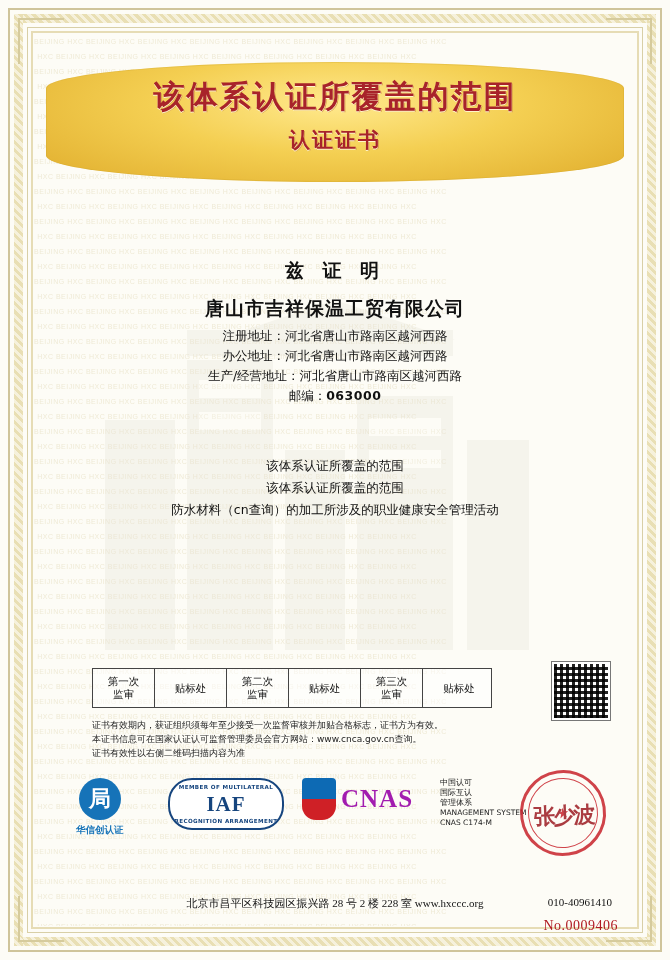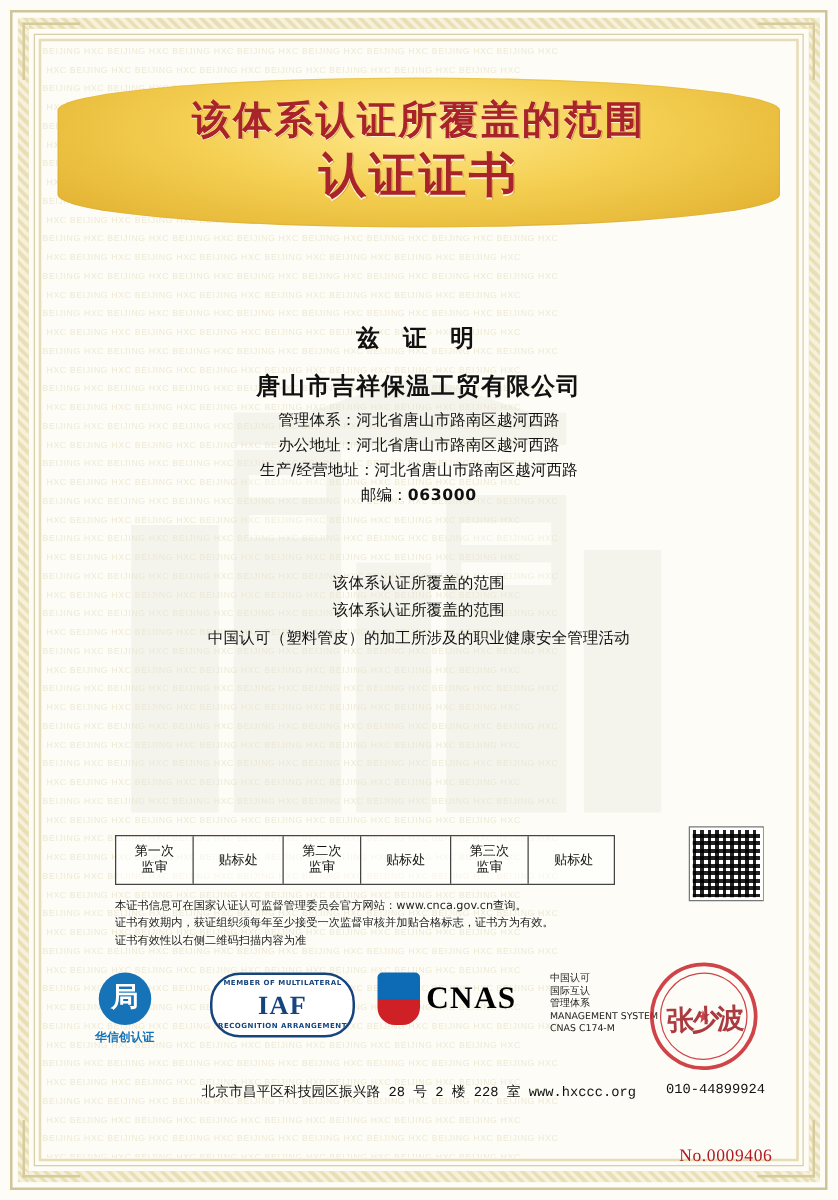--- a/index.html
+++ b/index.html
@@ -110,21 +110,21 @@
     left: 0; right: 0; top: 74px;
     text-align: center;
     font-family: "DejaVu Sans", sans-serif;
     font-weight: bold;
     font-size: 31px;
     letter-spacing: 2px;
     line-height: 44px;
     color: #a8232a;
     text-shadow: 0 1px 0 #fff6c9, 1px 1px 0 #d9a24a;
   }
-  .banner-title .l2 { font-size: 38px; }
+  .banner-title .l2 { font-size: 21px; }
 
   
   .cert-no {
     position: absolute;
     right: 58px;
     top: 222px;
     font-size: 13px;
     color: #1a1a1a;
     font-family: "Liberation Serif", serif;
   }
@@ -300,21 +300,21 @@
   .cnas-mark {
     width: 34px; height: 42px;
     background:
       linear-gradient(180deg, #0d6ab4 0 50%, #cf2026 50% 100%);
     border-radius: 4px 4px 14px 14px;
     margin-right: 5px;
   }
   .cnas-text {
     font-size: 25px;
     font-weight: bold;
-    color: #000000;
+    color: #a21caf;
     font-family: "Liberation Serif", serif;
     letter-spacing: 1px;
   }
   .logo-cnas-note {
     left: 370px;
     font-size: 7.5px;
     line-height: 10px;
     color: #222;
     font-family: "DejaVu Sans", sans-serif;
   }
@@ -366,25 +366,25 @@
     display: flex;
     justify-content: space-between;
     font-size: 11.5px;
     color: #111;
     font-family: "DejaVu Sans", sans-serif;
   }
   .dates .d b { font-weight: bold; }
   .addr {
     position: absolute;
     left: 0; right: 0;
-    top: 866px;
+    top: 896px;
     text-align: center;
     font-size: 11px;
     color: #111;
-    font-family: Liberation Mono, monospace;
+    font-family: Liberation Serif, serif;
   }
   .addr .tel {
     position: absolute;
     right: 58px;
     top: 0;
     font-size: 11px;
   }
   .serial {
     position: absolute;
     right: 52px;
@@ -497,53 +497,53 @@
     <div class="l1">该体系认证所覆盖的范围</div>
     <div class="l2">认证证书</div>
   </div>
 
 
   <div class="zizhengming">兹 证 明</div>
   <div class="company">唐山市吉祥保温工贸有限公司</div>
 
   <div class="info">
     <div class="line">
-      <span class="lbl">管理体系：</span><span class="val">河北省唐山市路南区越河西路</span>
+      <span class="lbl">注册地址：</span><span class="val">河北省唐山市路南区越河西路</span>
     </div>
     <div class="line">
       <span class="lbl">办公地址：</span><span class="val">河北省唐山市路南区越河西路</span>
     </div>
     <div class="line">
       <span class="lbl">生产/经营地址：</span><span class="val">河北省唐山市路南区越河西路</span>
     </div>
     <div class="line post">
       <span class="lbl">邮编：</span><span class="val">063000</span>
     </div>
   </div>
 
   <div class="scope">
     <div>该体系认证所覆盖的范围</div>
     <div class="range-label">该体系认证所覆盖的范围</div>
-    <div class="range-line">中国认可（塑料管皮）的加工所涉及的职业健康安全管理活动</div>
+    <div class="range-line">防水材料（cn查询）的加工所涉及的职业健康安全管理活动</div>
   </div>
 
   <div class="table">
     <div class="cell num">第一次<br>监审</div>
     <div class="cell stamp">贴标处</div>
     <div class="cell num">第二次<br>监审</div>
     <div class="cell stamp">贴标处</div>
     <div class="cell num">第三次<br>监审</div>
     <div class="cell stamp">贴标处</div>
   </div>
 
   <div class="qr"></div>
 
   <div class="note">
+    <div>证书有效期内，获证组织须每年至少接受一次监督审核并加贴合格标志，证书方为有效。</div>
     <div>本证书信息可在国家认证认可监督管理委员会官方网站：www.cnca.gov.cn查询。</div>
-    <div>证书有效期内，获证组织须每年至少接受一次监督审核并加贴合格标志，证书方为有效。</div>
     <div>证书有效性以右侧二维码扫描内容为准</div>
   </div>
 
   <div class="logos">
 
     <div class="logo logo-hxc">
       <div class="hxc-circle">局</div>
       <div class="hxc-txt">华信创认证</div>
     </div>
 
@@ -574,17 +574,17 @@
       <div class="ring"></div>
       <div class="star">★</div>
       <div class="sig">张少波</div>
     </div>
   </div>
 
 
   <div class="addr">
     <span>北京市昌平区科技园区振兴路 28 号 2 楼 228 室</span>
     <span>www.hxccc.org</span>
-    <span class="tel">010-44899924</span>
+    <span class="tel">010-40961410</span>
   </div>
 
   <div class="serial">No.0009406</div>
 </div>
 
 </body></html>

